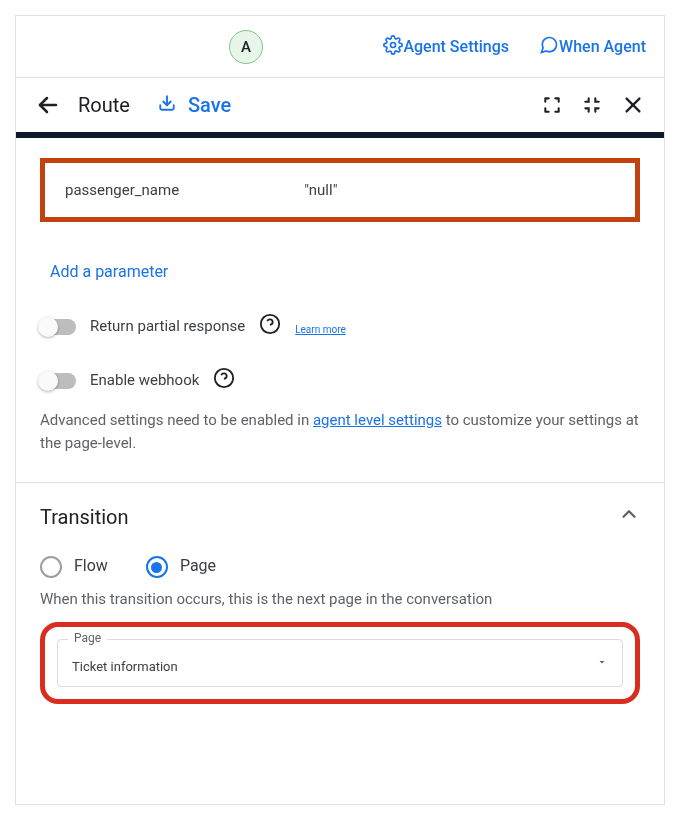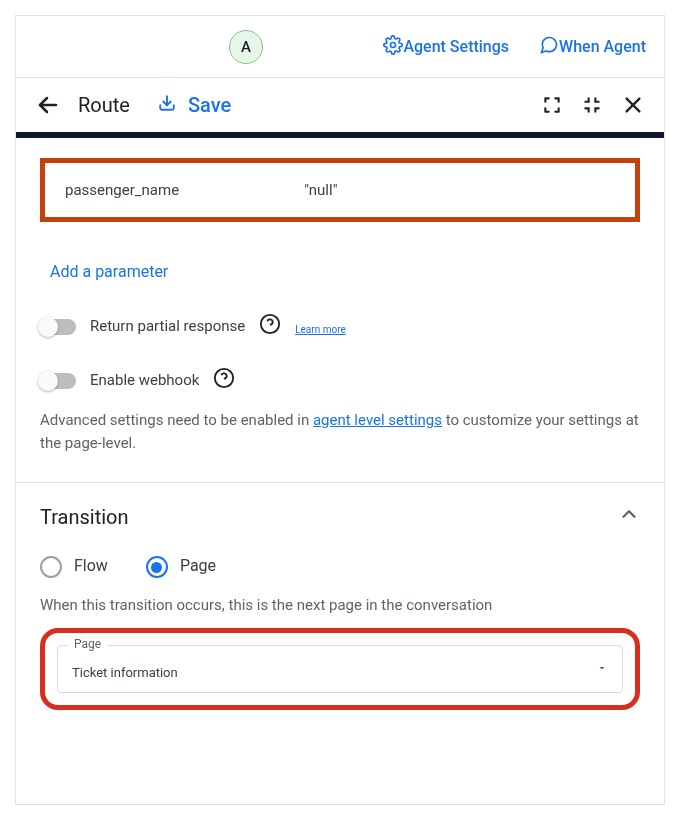--- a/index.html
+++ b/index.html
@@ -172,21 +172,21 @@
       border-radius: 50%;
       border: 2px solid #9e9e9e;
       display:flex; align-items:center; justify-content:center;
       cursor: pointer;
     }
     .radio.checked { border-color: #1a73e8; }
     .radio.checked::after {
       content:''; width:11px; height:11px; border-radius:50%; background:#1a73e8;
     }
     .transition-text {
-      color: #5f6368; font-size: 15px; margin-top: 18px;
+      color: #5f6368; font-size: 15px; margin-top: 12px;
     }
     .highlight-box {
       border: 5px solid #d92d20;
       border-radius: 18px;
       padding: 12px 12px;
       margin-top: 14px;
     }
     .select-wrap {
       border: 1px solid #dadce0;
       border-radius: 4px;

